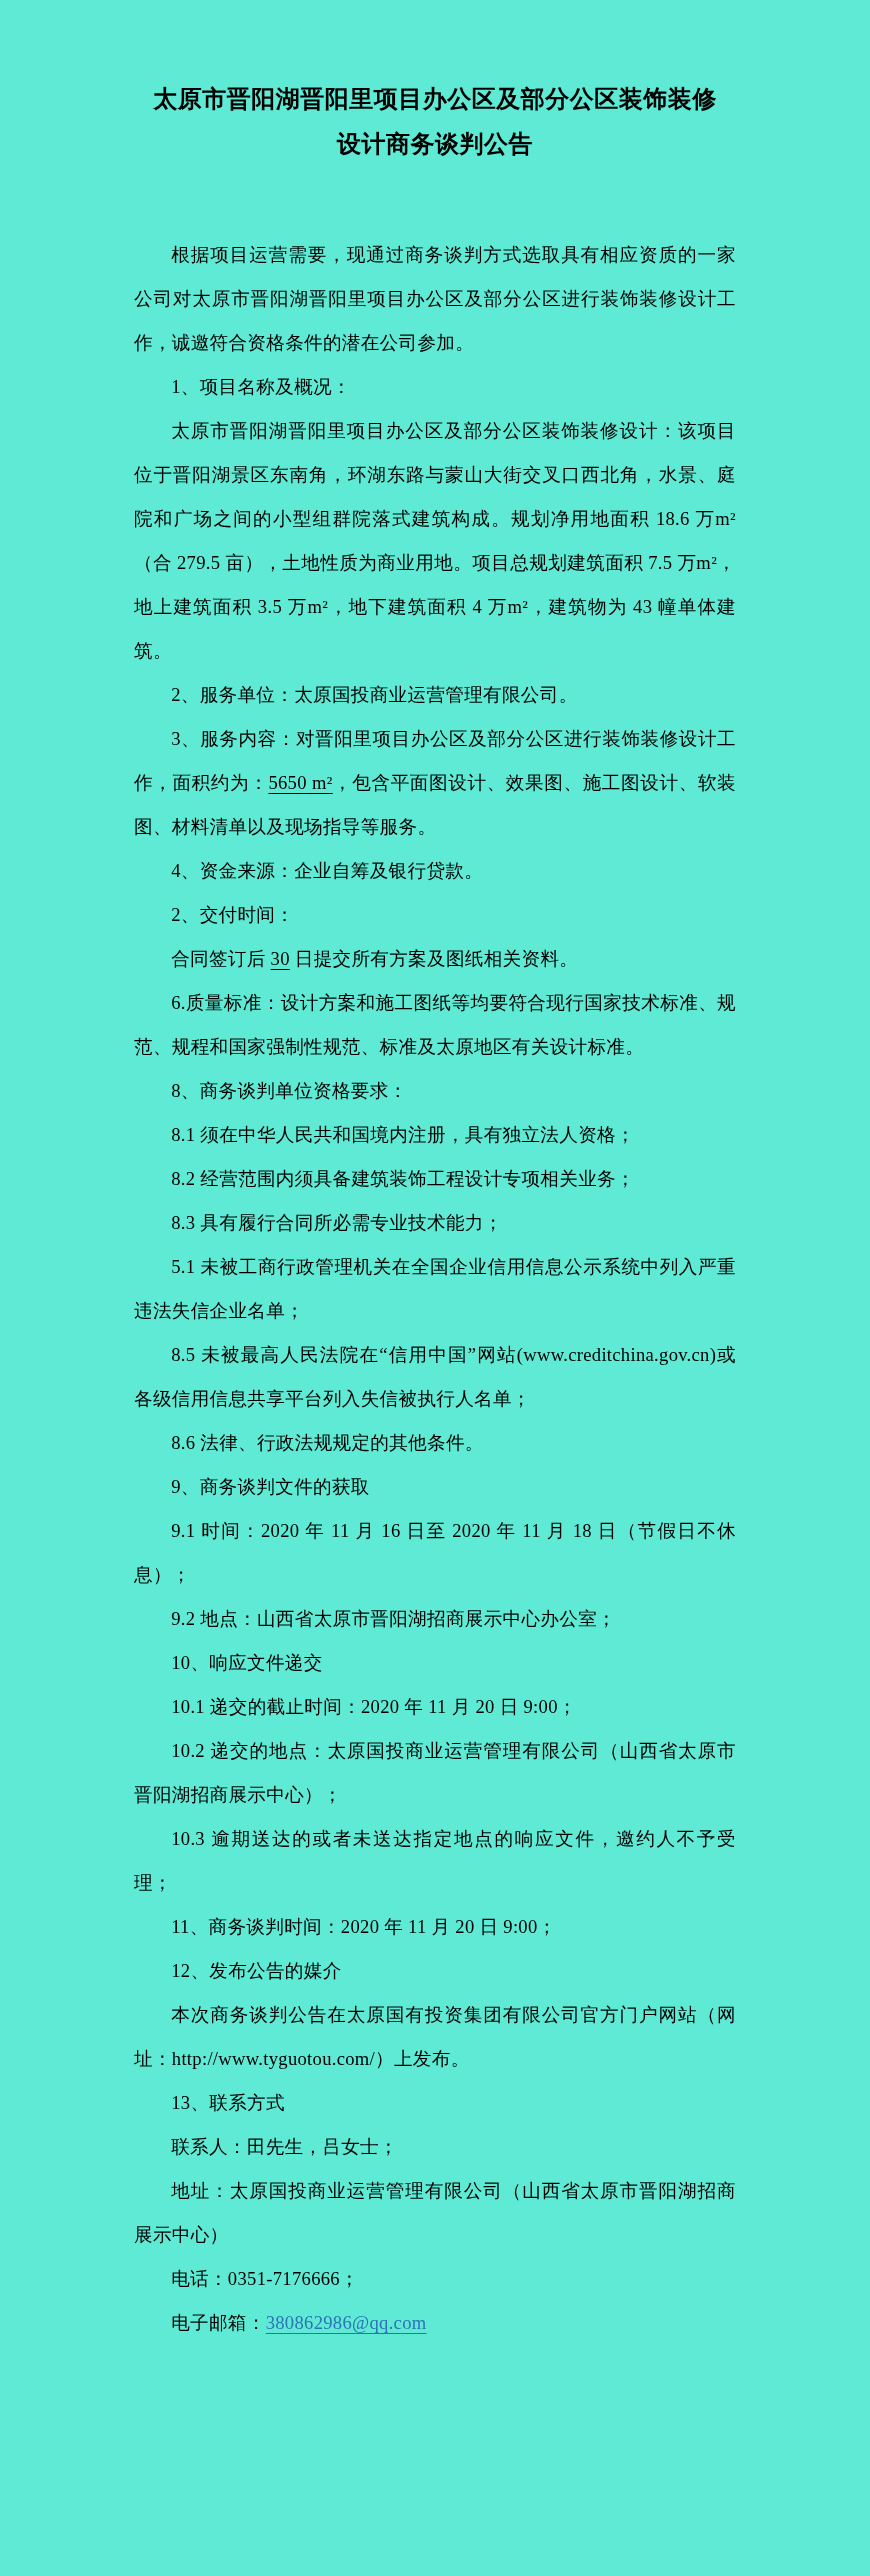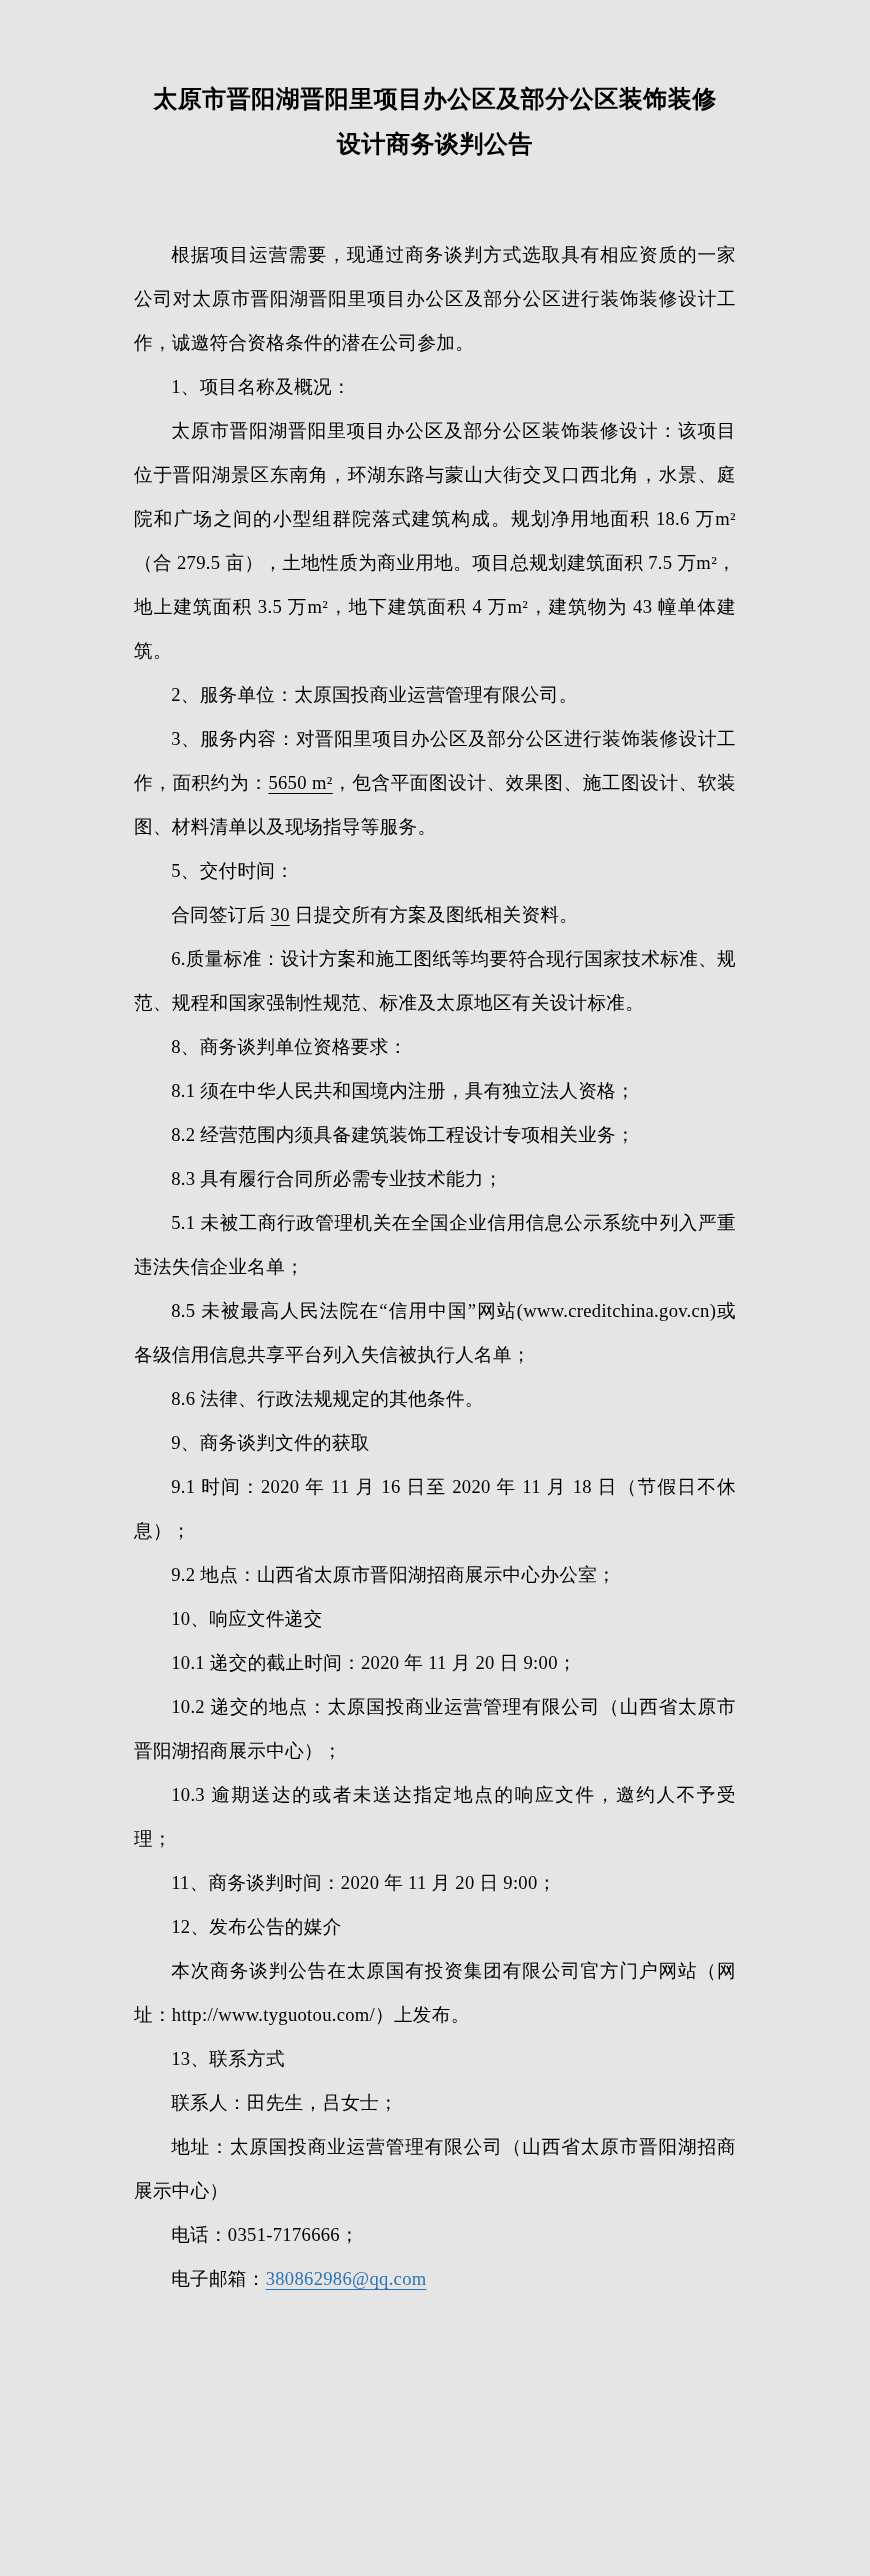--- a/index.html
+++ b/index.html
@@ -46,29 +46,30 @@
   .link {
     color: #2E74B5;
     text-decoration: underline;
     text-underline-offset: 3.8px;
     cursor: pointer;
   }
 </style>
 </head>
 <body>
 
-<div class="page" style="background: #e5e5e5; color: rgb(0, 0, 0);">
+<div class="page" style="background: #5eead4; color: rgb(0, 0, 0);">
   <h1 class="title">太原市晋阳湖晋阳里项目办公区及部分公区装饰装修设计商务谈判公告</h1>
   <div class="doc-body" id="doc-body">
       <p class="para"><span class="">根据项目运营需要，现通过商务谈判方式选取具有相应资质的一家公司对太原市晋阳湖晋阳里项目办公区及部分公区进行装饰装修设计工作，诚邀符合资格条件的潜在公司参加。</span></p>
       <p class="para"><span class="">1、项目名称及概况：</span></p>
       <p class="para"><span class="">太原市晋阳湖晋阳里项目办公区及部分公区装饰装修设计：该项目位于晋阳湖景区东南角，环湖东路与蒙山大街交叉口西北角，水景、庭院和广场之间的小型组群院落式建筑构成。规划净用地面积 18.6 万m²（合 279.5 亩），土地性质为商业用地。项目总规划建筑面积 7.5 万m²，地上建筑面积 3.5 万m²，地下建筑面积 4 万m²，建筑物为 43 幢单体建筑。</span></p>
       <p class="para"><span class="">2、服务单位：太原国投商业运营管理有限公司。</span></p>
       <p class="para"><span class="">3、服务内容：对晋阳里项目办公区及部分公区进行装饰装修设计工作，面积约为：</span><span class="u">5650 m²</span><span class="">，包含平面图设计、效果图、施工图设计、软装图、材料清单以及现场指导等服务。</span></p>
-      <p class="para"><span class="">5、交付时间：</span></p>
+      <p class="para"><span class="">4、资金来源：企业自筹及银行贷款。</span></p>
+      <p class="para"><span class="">2、交付时间：</span></p>
       <p class="para"><span class="">合同签订后 </span><span class="u">30</span><span class=""> 日提交所有方案及图纸相关资料。</span></p>
       <p class="para"><span class="">6.质量标准：设计方案和施工图纸等均要符合现行国家技术标准、规范、规程和国家强制性规范、标准及太原地区有关设计标准。</span></p>
       <p class="para"><span class="">8、商务谈判单位资格要求：</span></p>
       <p class="para"><span class="">8.1 须在中华人民共和国境内注册，具有独立法人资格；</span></p>
       <p class="para"><span class="">8.2 经营范围内须具备建筑装饰工程设计专项相关业务；</span></p>
       <p class="para"><span class="">8.3 具有履行合同所必需专业技术能力；</span></p>
       <p class="para"><span class="">5.1 未被工商行政管理机关在全国企业信用信息公示系统中列入严重违法失信企业名单；</span></p>
       <p class="para"><span class="">8.5 未被最高人民法院在“信用中国”网站(www.creditchina.gov.cn)或各级信用信息共享平台列入失信被执行人名单；</span></p>
       <p class="para"><span class="">8.6 法律、行政法规规定的其他条件。</span></p>
       <p class="para"><span class="">9、商务谈判文件的获取</span></p>

